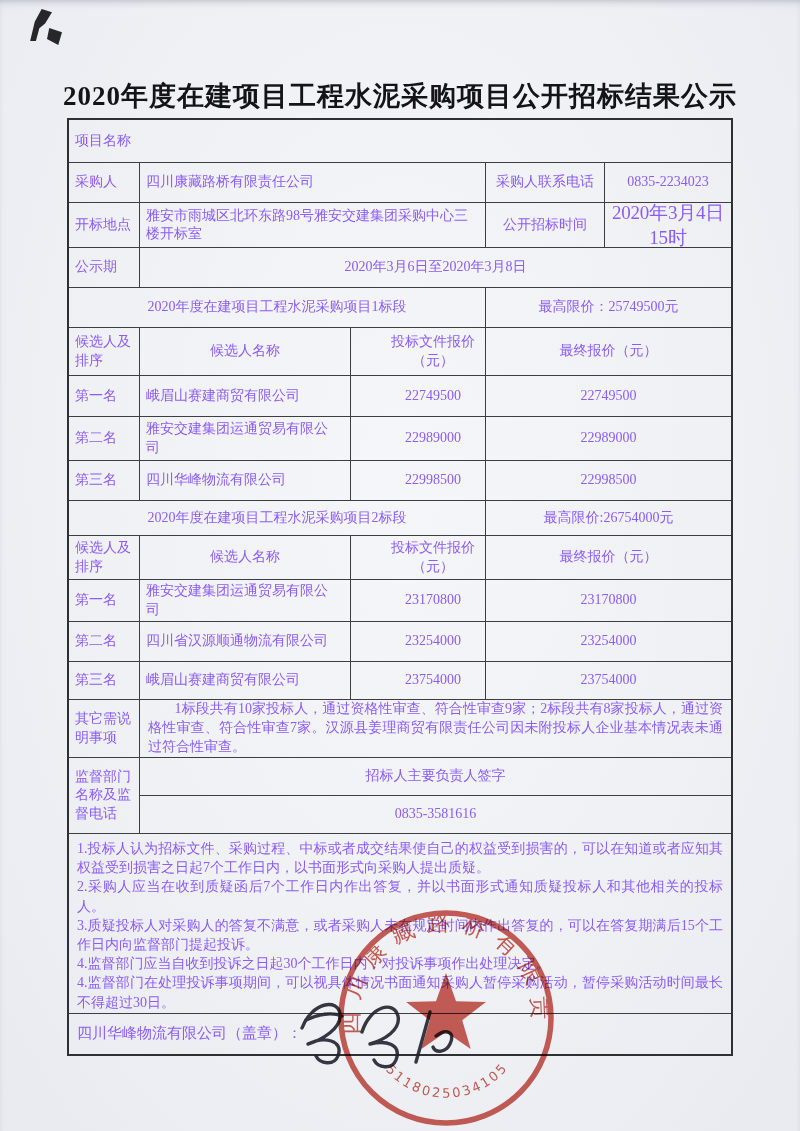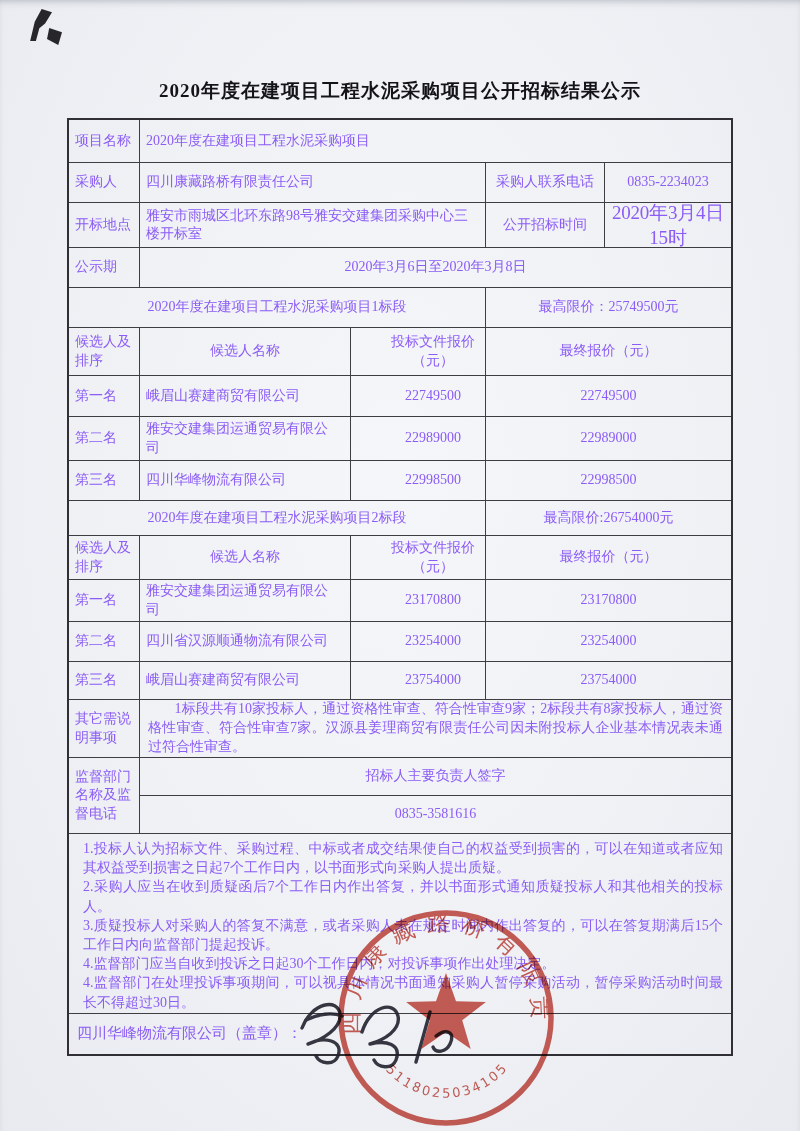--- a/index.html
+++ b/index.html
@@ -8,21 +8,21 @@
     font-family:"Liberation Serif","DejaVu Serif",serif;
     background:radial-gradient(ellipse at 50% 42%, #f5f6fa 0%, #eff1f5 55%, #e8eaf0 100%);
     box-shadow: inset 0 5px 8px -5px rgba(110,115,130,.55);
     color:#1b1b20;
   }
   .ink-mark{position:absolute;background:#26262b;}
   #mark1{left:29px;top:9px;width:23px;height:32px;clip-path:polygon(5% 100%,25% 40%,55% 0,100% 10%,70% 45%,45% 60%,30% 100%);}
   #mark2{left:47px;top:28px;width:15px;height:17px;clip-path:polygon(15% 0,100% 25%,75% 100%,0 65%);}
   .title{
     position:absolute;left:0;top:78px;width:100%;text-align:center;
-    font-size:19px;font-weight:bold;letter-spacing:1px;color:#141418;
+    font-size:27px;font-weight:bold;letter-spacing:1px;color:#141418;
   }
   .tbl{position:absolute;left:67px;top:118px;width:666px;border:2px solid #2f2f34;box-sizing:border-box;}
   .row{display:flex;border-top:1px solid #3d3d42;box-sizing:border-box;align-items:stretch;}
   .row:first-child{border-top:none;}
   .cell{
     border-left:1px solid #3d3d42;box-sizing:border-box;
     display:flex;align-items:center;justify-content:center;
     text-align:center;font-size:14px;line-height:1.32;color:#8b5cf6;
   }
   .cell:first-child{border-left:none;}
@@ -37,39 +37,38 @@
   .cbid{width:135px;flex:0 0 135px;padding-left:30px;}
   .csec{width:416px;flex:0 0 416px;}
   .h42{height:42px}.h40{height:40px}.h45{height:45px}.h48{height:48px}
   .h41{height:41px}.h44{height:44px}.h35{height:35px}.h38{height:38px}
   .h58{height:58px}.h76{height:76px}.h180{height:180px}
   .smalltxt{font-size:19px;letter-spacing:-0.2px;}
   .notes-text{display:block;padding:3px 8px;text-align:justify;text-indent:1.9em;line-height:1.35;align-self:center;}
   .sup-col{flex-direction:column;align-items:stretch;padding:0;}
   .sup-sub{flex:1 1 50%;display:flex;align-items:center;justify-content:center;}
   .sup-sub + .sup-sub{border-top:1px solid #3d3d42;}
-  .obj-text{display:block;padding:5px 8px 4px 8px;text-align:justify;margin-left:6px;}
+  .obj-text{display:block;padding:5px 8px 4px 8px;text-align:justify;}
   .obj-text p{margin:0;line-height:19.2px;font-size:14px;}
   .sig-row .cell{justify-content:flex-start;padding-left:8px;font-size:15px;}
   #seal{position:absolute;left:331px;top:903px;width:230px;height:230px;mix-blend-mode:multiply;opacity:.82;}
   #signature{position:absolute;left:292px;top:986px;width:200px;height:100px;}
 </style>
 </head>
 <body>
 
 <div class="ink-mark" id="mark1"></div>
 <div class="ink-mark" id="mark2"></div>
 
 <div class="title">2020年度在建项目工程水泥采购项目公开招标结果公示</div>
 
 <div class="tbl">
 
   <div class="row h42">
     <div class="cell c1 lab">项目名称</div>
-    <div class="cell cfill left">2020年度在建项目工程水泥采购项目</div>
   </div>
 
   <div class="row h40">
     <div class="cell c1 lab">采购人</div>
     <div class="cell cv left">四川康藏路桥有限责任公司</div>
     <div class="cell cpl">采购人联系电话</div>
     <div class="cell cfill">0835-2234023</div>
   </div>
 
   <div class="row h45">

